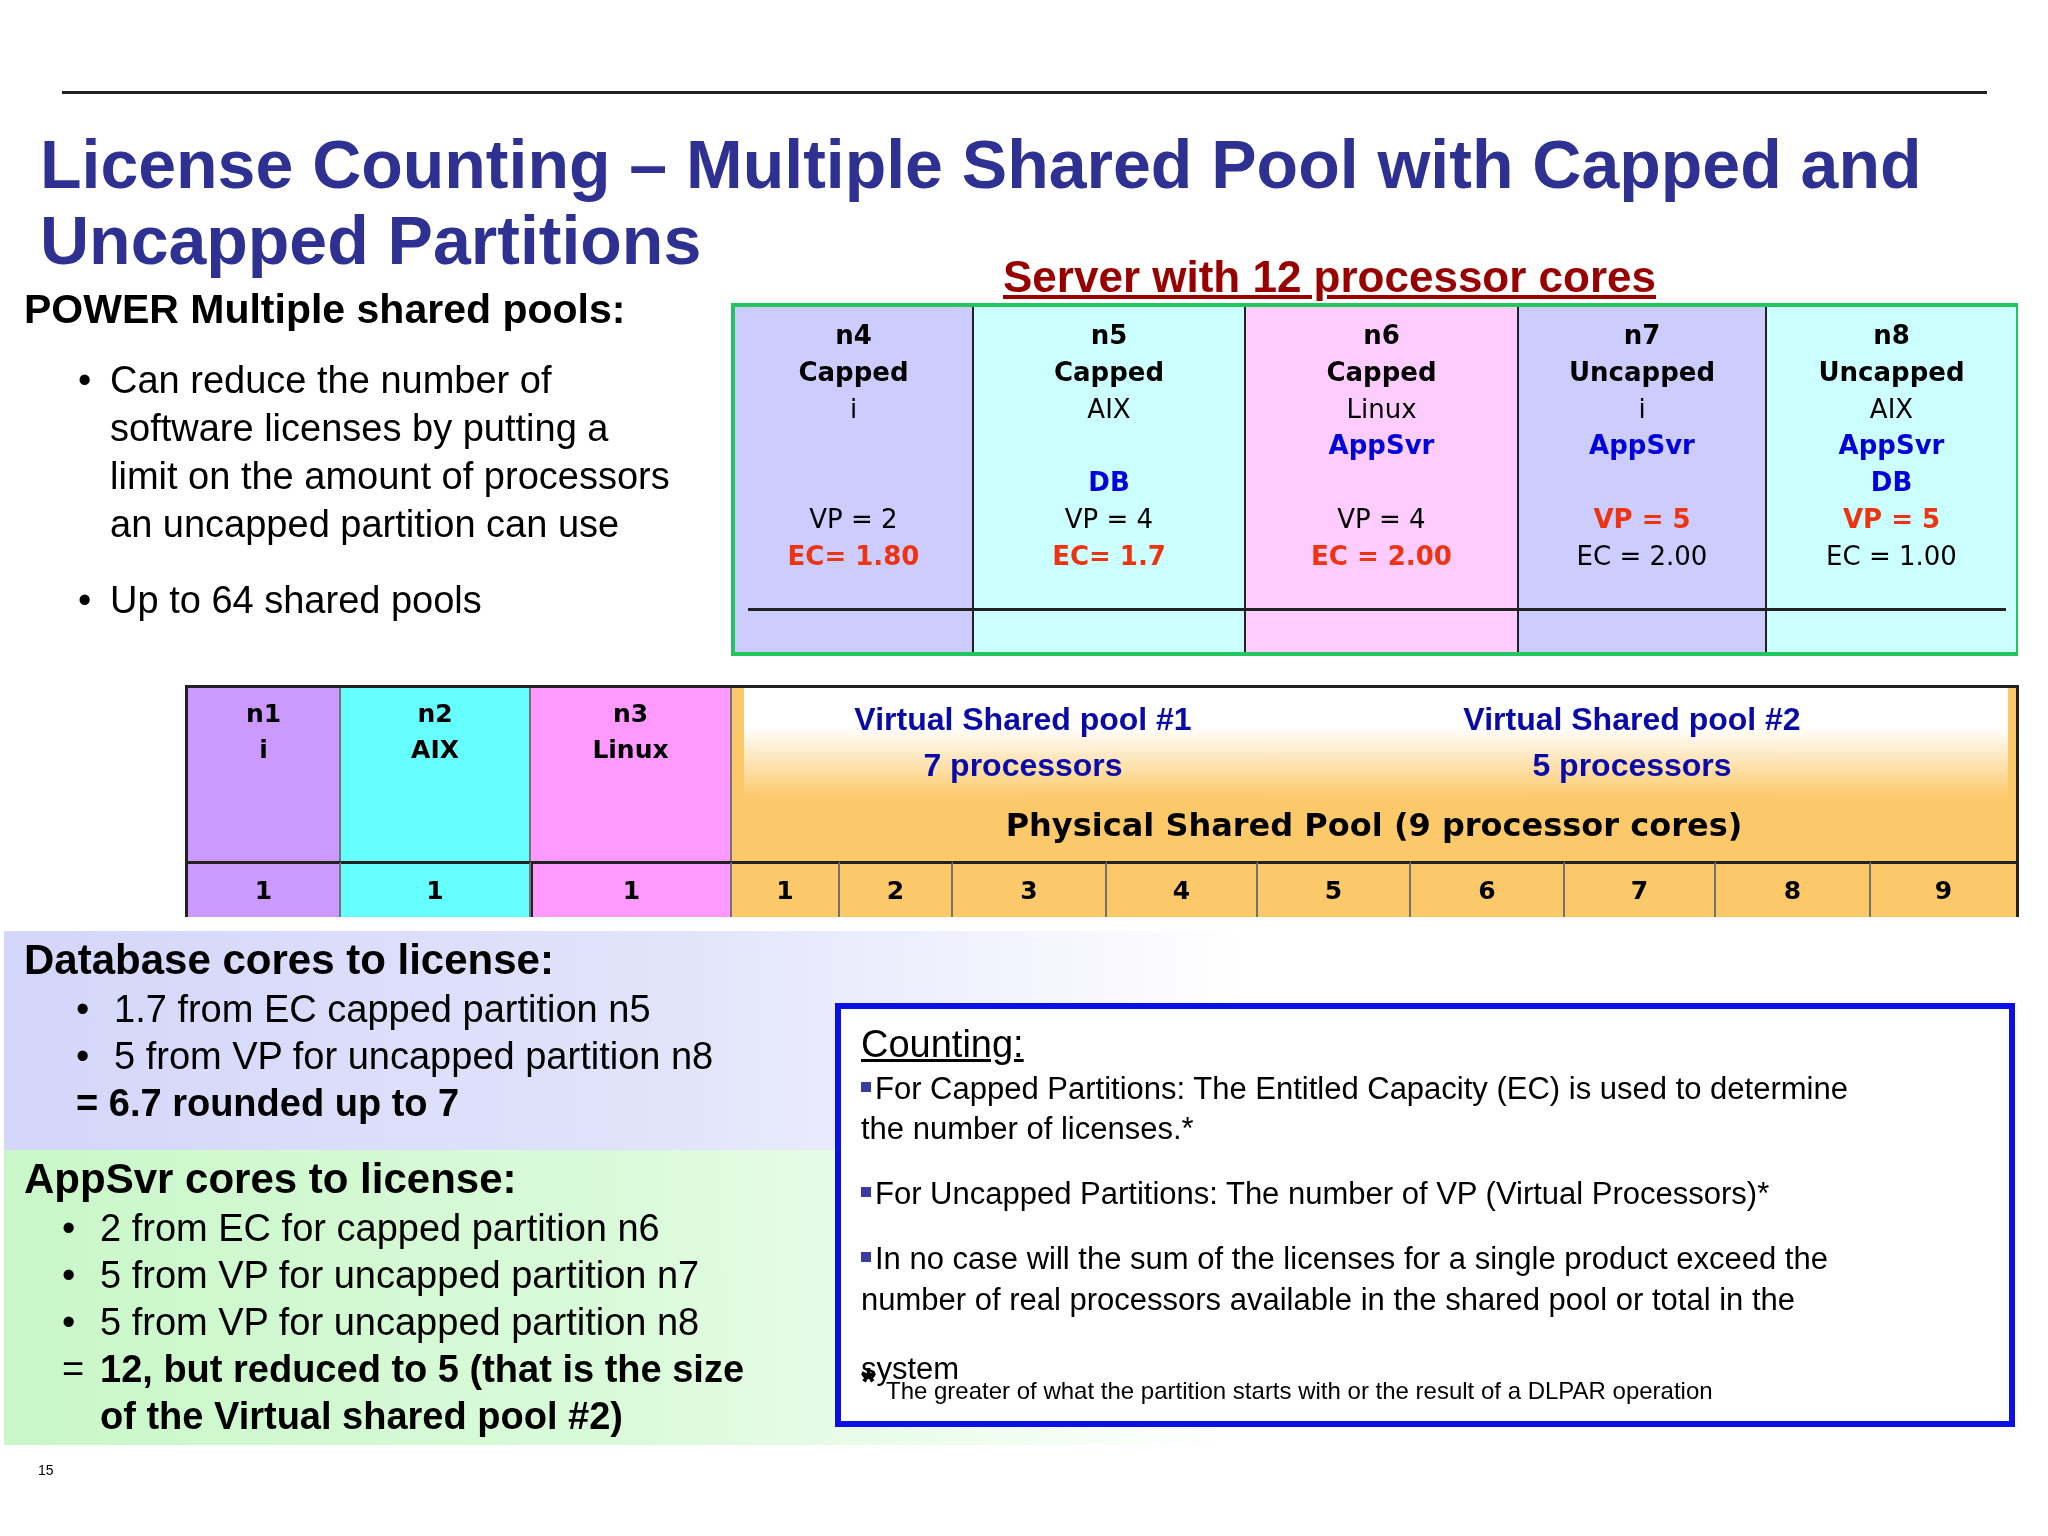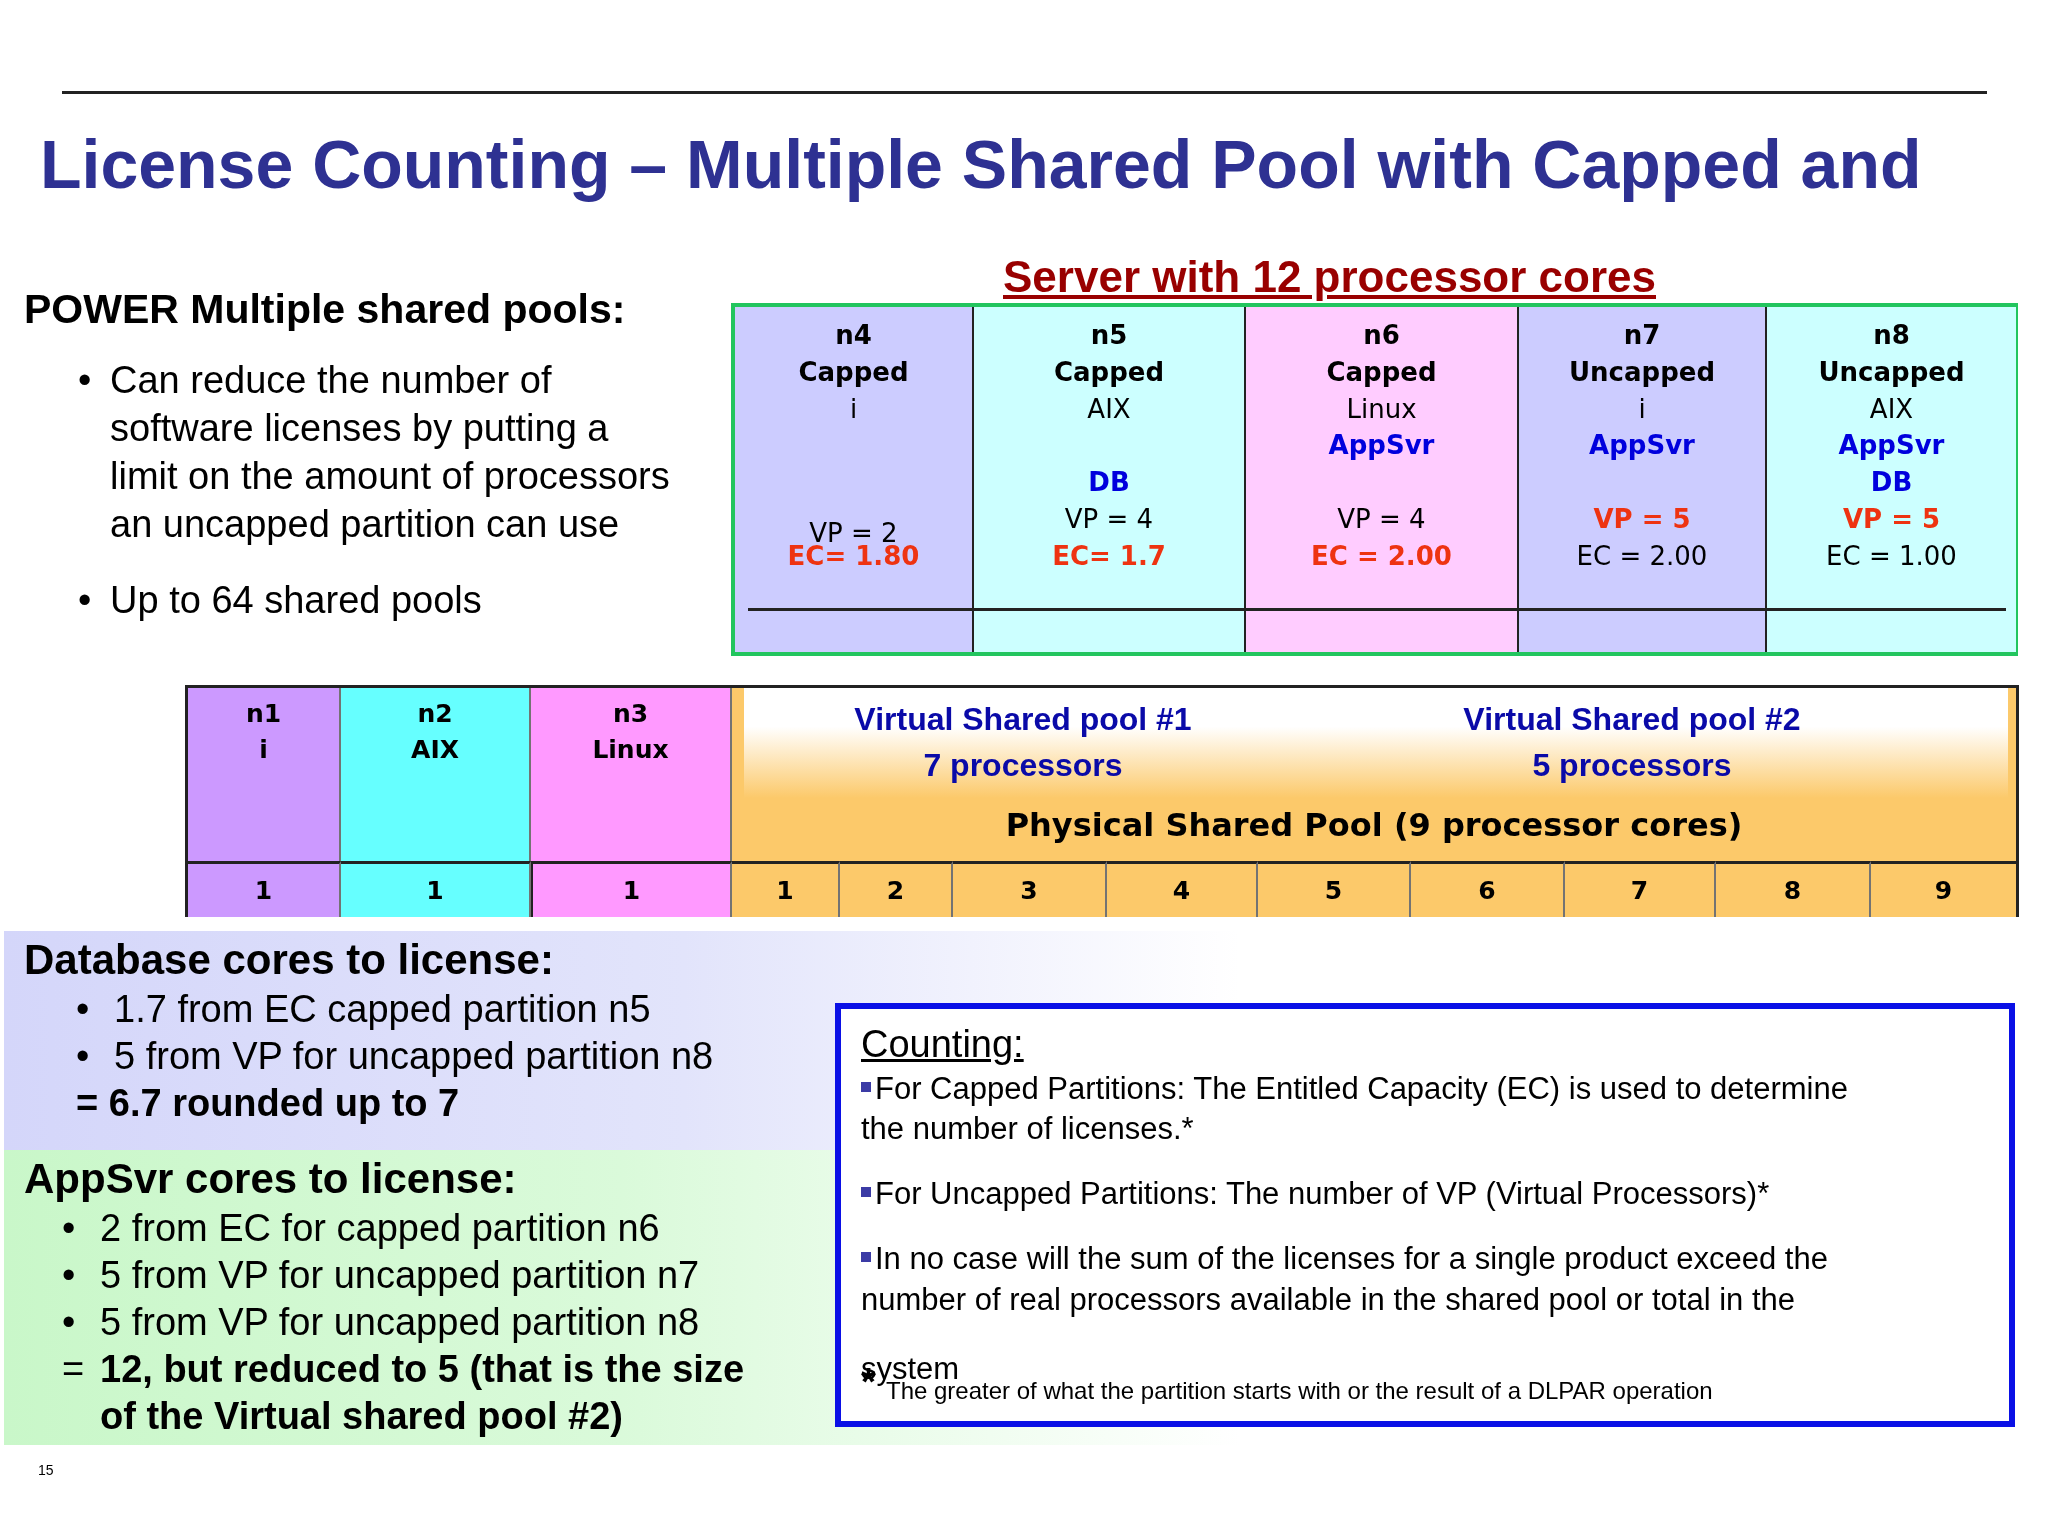--- a/index.html
+++ b/index.html
@@ -40,20 +40,21 @@
   .sq{display:inline-block;width:10px;height:10px;background:#3b3ba5;vertical-align:middle;margin-right:4px;position:relative;top:-4px;}
   .pagenum{left:38px;top:1462px;font-size:14px;}
 </style>
 </head>
 <body>
 
 <div class="abs rule"></div>
 
 <div class="abs title">
   <div>License Counting – Multiple Shared Pool with Capped and</div>
+  <div>Uncapped Partitions</div>
 </div>
 
 <div class="abs intro-head">POWER Multiple shared pools:</div>
 
 <div class="abs bul" style="left:78px;top:356px;width:640px;height:192px;">
   <span class="dot">•</span>
   <div class="txt">
     <div>Can reduce the number of</div>
     <div>software licenses by putting a</div>
     <div>limit on the amount of processors</div>
@@ -65,21 +66,21 @@
   <div class="txt">Up to 64 shared pools</div>
 </div>
 
 <div class="abs server-head">Server with 12 processor cores</div>
 
 <div class="abs ttable">
   <div class="tcol" style="left:0;width:239px;background:#ccccff;">
     <div class="tline bold" style="top:10px">n4</div>
     <div class="tline bold" style="top:47px">Capped</div>
     <div class="tline" style="top:84px">i</div>
-    <div class="tline" style="top:208px">VP = 2</div>
+    <div class="tline" style="top:194px">VP = 2</div>
     <div class="tline bold red" style="top:231px">EC= 1.80</div>
   </div>
   <div class="tcol" style="left:239px;width:272px;background:#ccffff;">
     <div class="tline bold" style="top:10px">n5</div>
     <div class="tline bold" style="top:47px">Capped</div>
     <div class="tline" style="top:84px">AIX</div>
     <div class="tline bold blue" style="top:157px">DB</div>
     <div class="tline" style="top:194px">VP = 4</div>
     <div class="tline bold red" style="top:231px">EC= 1.7</div>
   </div>

